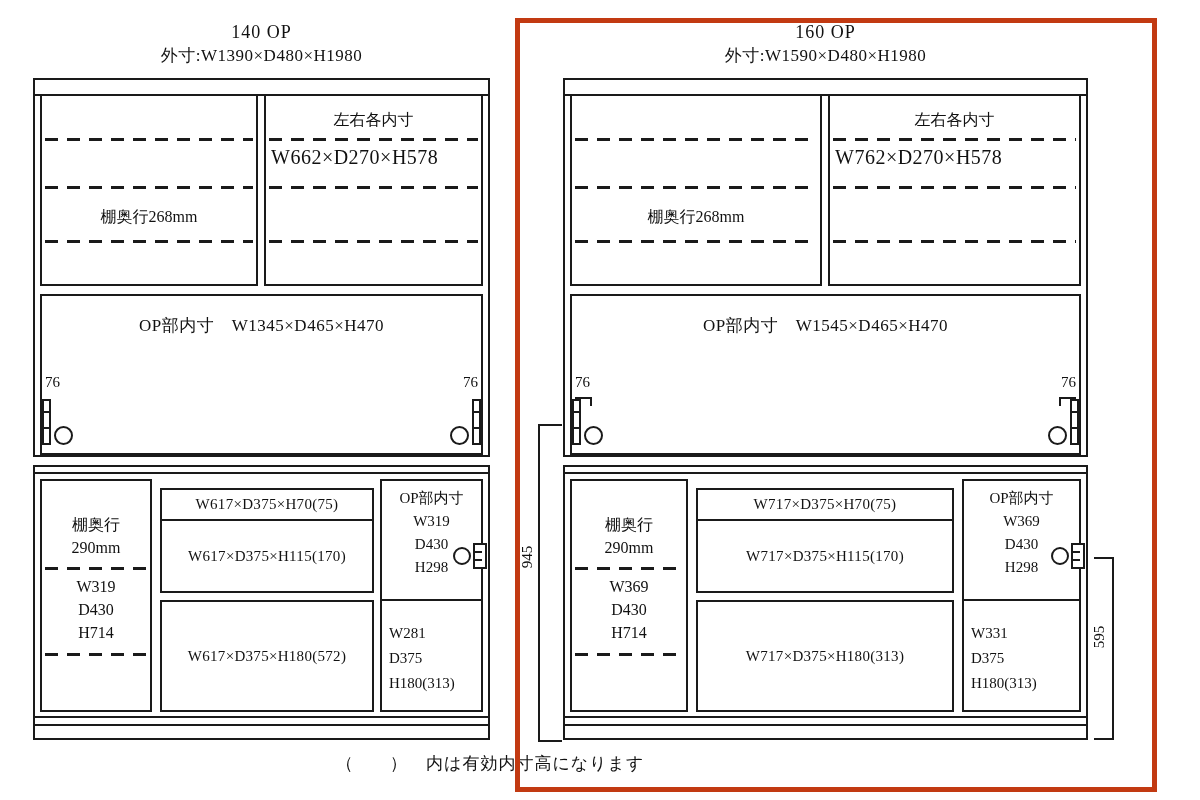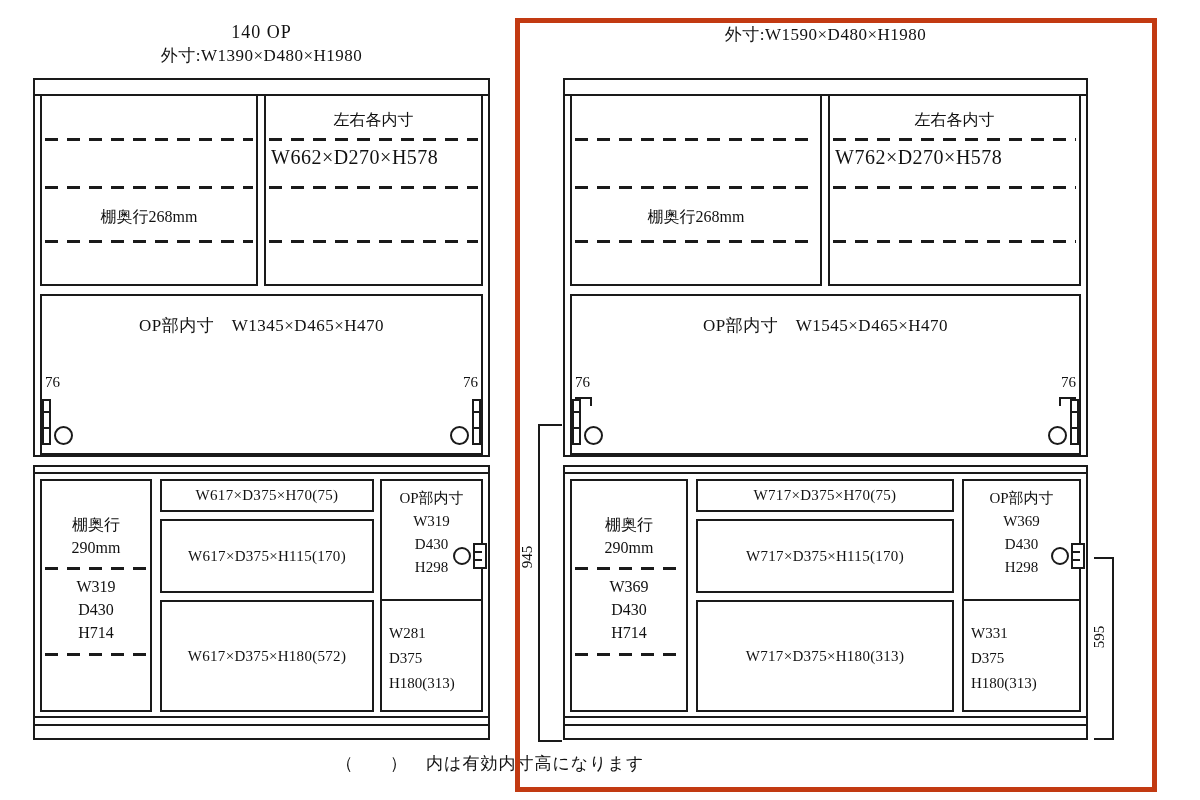--- a/index.html
+++ b/index.html
@@ -48,21 +48,21 @@
   .inner-top{position:absolute;left:0;right:0;top:5px;border-top:2px solid #1a1a1a;}
   .cols{position:absolute;left:5px;right:5px;top:12px;bottom:26px;}
   .col{position:absolute;top:0;bottom:0;box-sizing:border-box;}
   .col-shelf{left:0;border:2px solid #1a1a1a;background:#fff;}
   .c140 .col-shelf{width:112px;}.c160 .col-shelf{width:118px;}
   .c140 .col-drawers{left:120px;width:214px;}.c160 .col-drawers{left:126px;width:258px;}
   .col-op{right:0;}
   .c140 .col-op{width:103px;}.c160 .col-op{width:119px;}
   .drawer{position:absolute;left:0;right:0;border:2px solid #1a1a1a;box-sizing:border-box;
           display:flex;align-items:center;justify-content:center;font-size:15px;letter-spacing:.3px;background:#fff;}
-  .d1{top:0;height:33px;}.d2{top:40px;height:74px;}.d3{top:121px;bottom:0;}
+  .d1{top:9px;height:33px;}.d2{top:40px;height:74px;}.d3{top:121px;bottom:0;}
   .shelf-top{position:absolute;left:0;right:0;top:32px;text-align:center;font-size:16px;line-height:23px;z-index:2;}
   .shelf-dims{position:absolute;left:0;right:0;top:94px;text-align:center;font-size:16px;line-height:23px;z-index:2;}
   .shelf-top div span,.shelf-dims div span{background:#fff;padding:0 3px;}
   .col-shelf .dash.s1{top:86px;}.col-shelf .dash.s2{top:172px;}
   .opbox{position:absolute;left:0;right:0;border:2px solid #1a1a1a;box-sizing:border-box;background:#fff;}
   .opA{top:0;height:134px;text-align:center;font-size:15px;line-height:23px;padding-top:6px;}
   .opB{top:120px;bottom:0;font-size:15px;line-height:25px;padding:20px 0 0 7px;text-align:left;}
   .outlet{position:absolute;right:-6px;top:62px;width:34px;height:26px;z-index:3;}
   .o-circle{position:absolute;left:0;top:4px;width:18px;height:18px;border:2px solid #1a1a1a;border-radius:50%;
             background:#fff;box-sizing:border-box;}
@@ -175,20 +175,21 @@
           </div>
         </div>
       </div>
       <div class="kick1"></div>
       <div class="kick2"></div>
     </div>
   </section>
 
   <section class="cab c160">
     <div class="cab-title">
+      <div class="t1">160 OP</div>
       <div class="t2">外寸:W1590×D480×H1980</div>
     </div>
 
     <div class="unit upper">
       <div class="top-rail"></div>
       <div class="doors">
         <div class="door door-l">
           <div class="dash" style="top:42px"></div>
           <div class="dash" style="top:90px"></div>
           <div class="dash" style="top:144px"></div>

